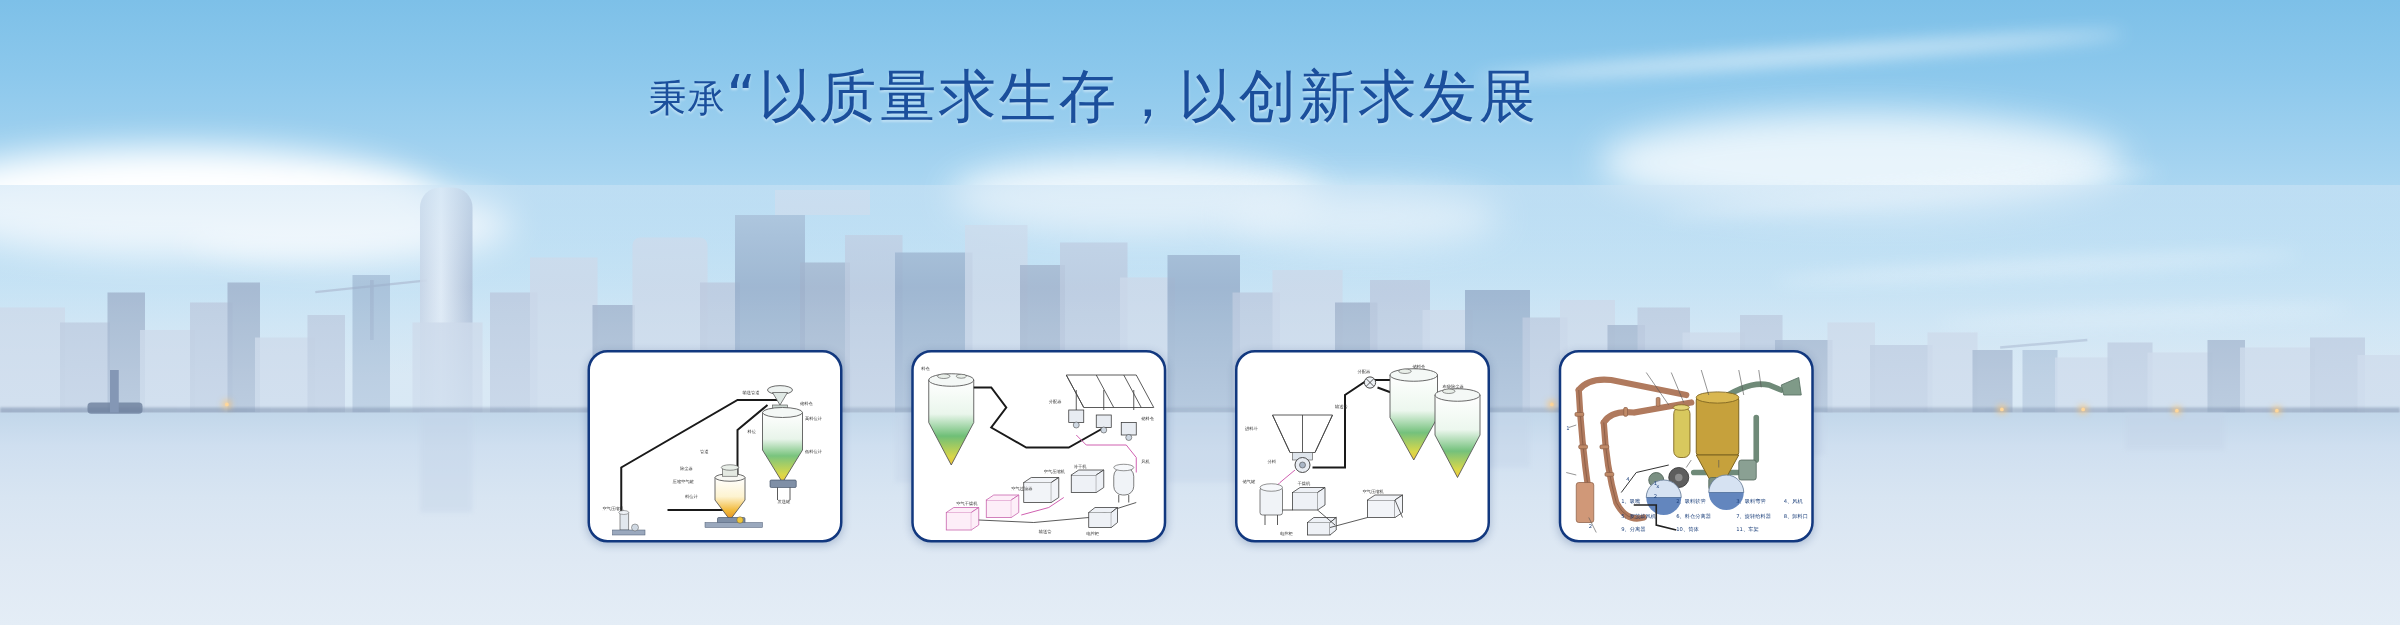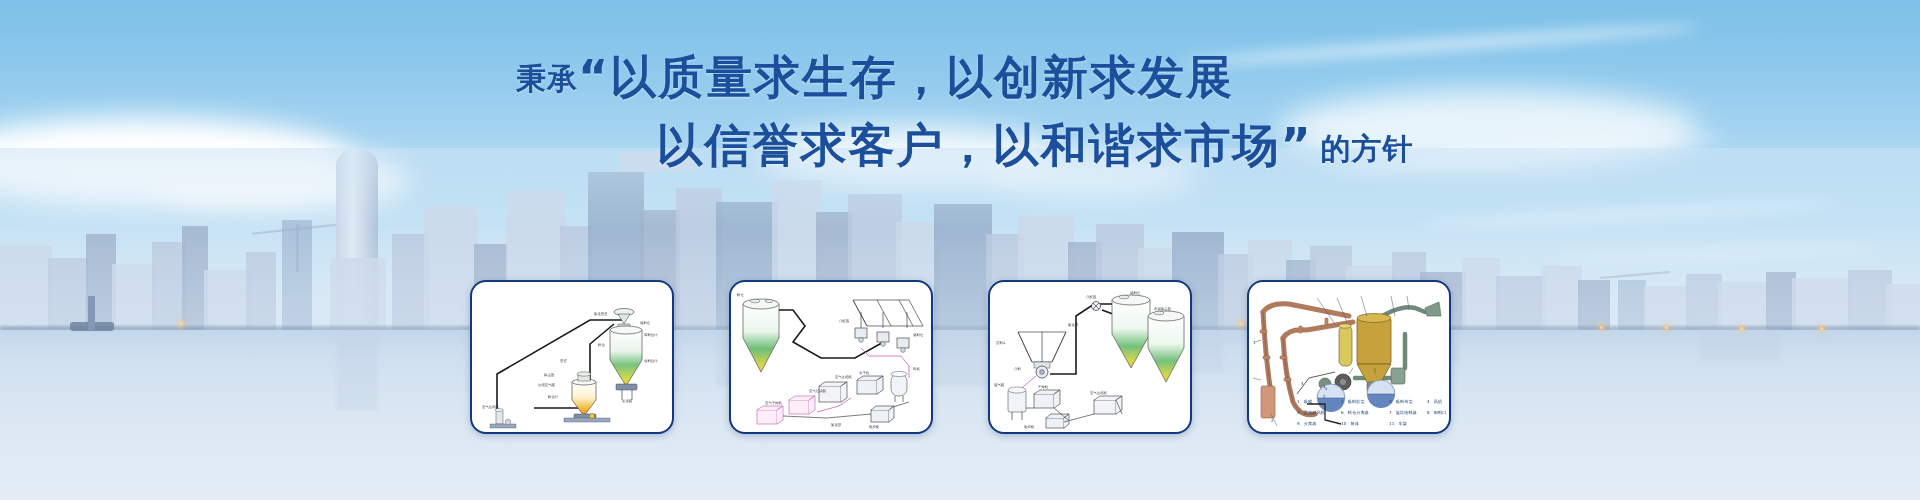--- a/index.html
+++ b/index.html
@@ -58,21 +58,21 @@
   }
   .lamp{position:absolute;width:3px;height:3px;border-radius:50%;background:#ffd79a;box-shadow:0 0 5px 2px rgba(255,200,120,.8);}
   .buoy{position:absolute;top:296px;left:88px;width:7px;height:34px;background:#8497b5;}
   .buoy-b{position:absolute;top:322px;left:70px;width:44px;height:9px;border-radius:3px;background:#6d7f9c;opacity:.8;}
 
   
   .headline{
     position:absolute;left:0;right:0;top:48px;
     text-align:center;
     color:#1b4f9c;
-    font-weight:bold;
+    font-weight:normal;
     letter-spacing:2px;
     text-shadow:0 1px 2px rgba(255,255,255,.45);
     pointer-events:none;
   }
   .line1{
     display:block;
     font-size:46px;line-height:58px;
     padding-right:170px;
   }
   .line2{
@@ -206,23 +206,20 @@
   <div class="lamp" style="left:1240px;top:322px;"></div>
   <div class="lamp" style="left:1600px;top:326px;"></div>
   <div class="lamp" style="left:1665px;top:326px;"></div>
   <div class="lamp" style="left:1740px;top:327px;"></div>
   <div class="lamp" style="left:1820px;top:327px;"></div>
   <div class="lamp" style="left:180px;top:322px;"></div>
 
   <div class="headline">
     <span class="line1">
       <span class="pre">秉承</span><span class="quo">“</span><span>以质量求生存，以创新求发展</span>
-    </span>
-    <span class="line2">
-      <span>以信誉求客户，以和谐求市场</span><span class="quo">”</span><span class="post">的方针</span>
     </span>
   </div>
 
   <div class="cards">
 
     <div class="card">
       <svg viewBox="0 0 200 150">
         <path class="dg-line" d="M25,132 L25,92 L118,38 L150,38"></path>
         <path class="dg-line" d="M118,112 L118,62 L142,42"></path>
         <path class="dg-line" d="M62,126 L108,126 L118,112"></path>

